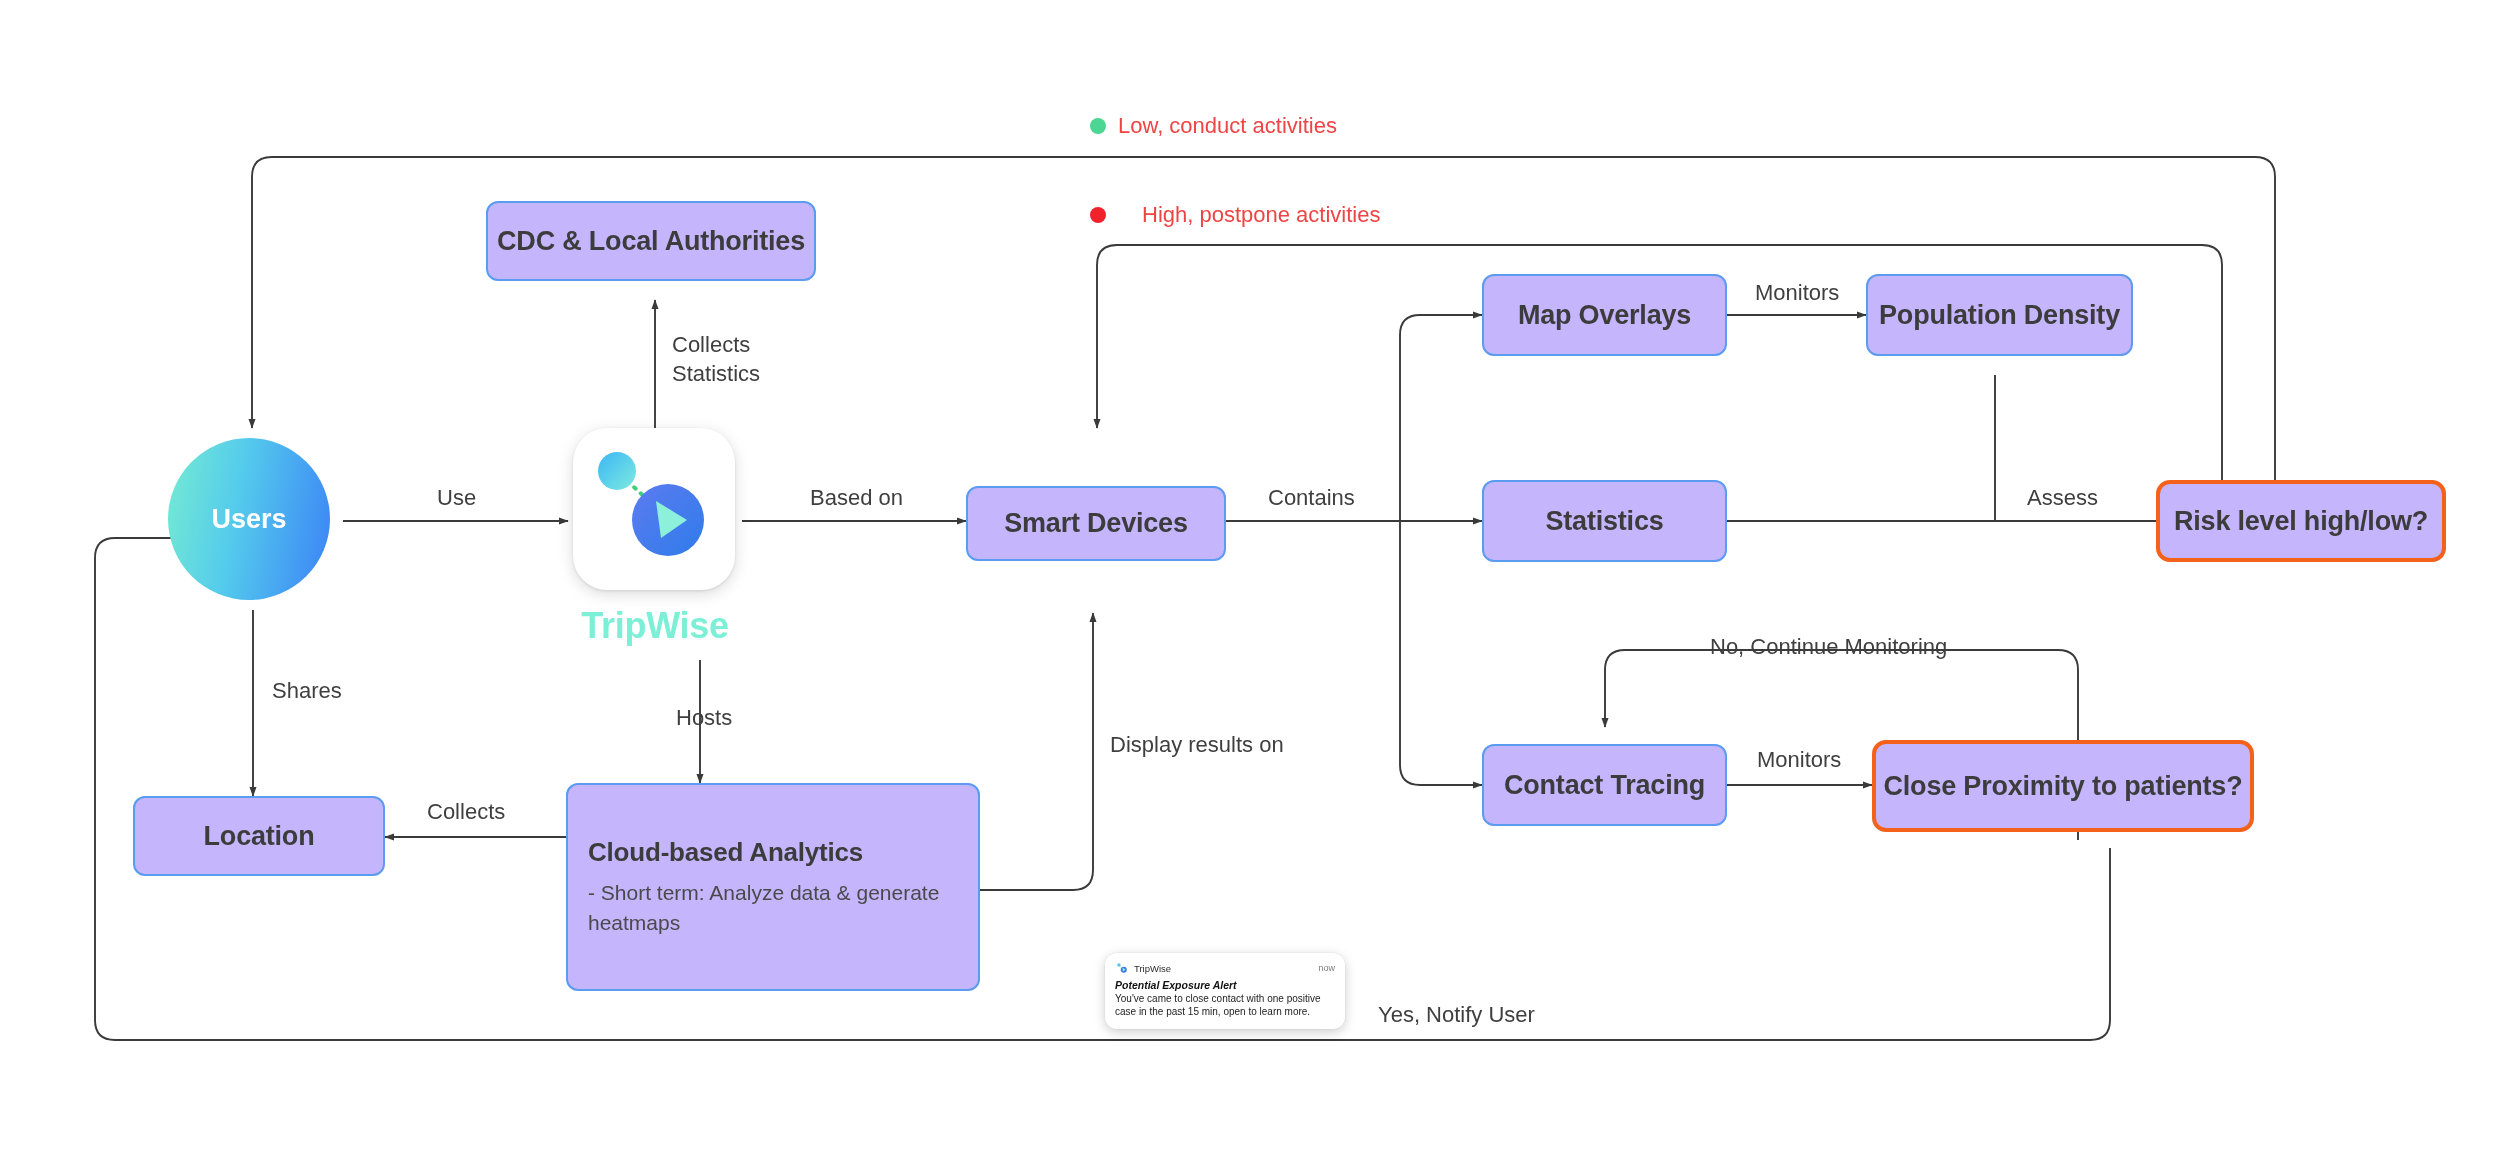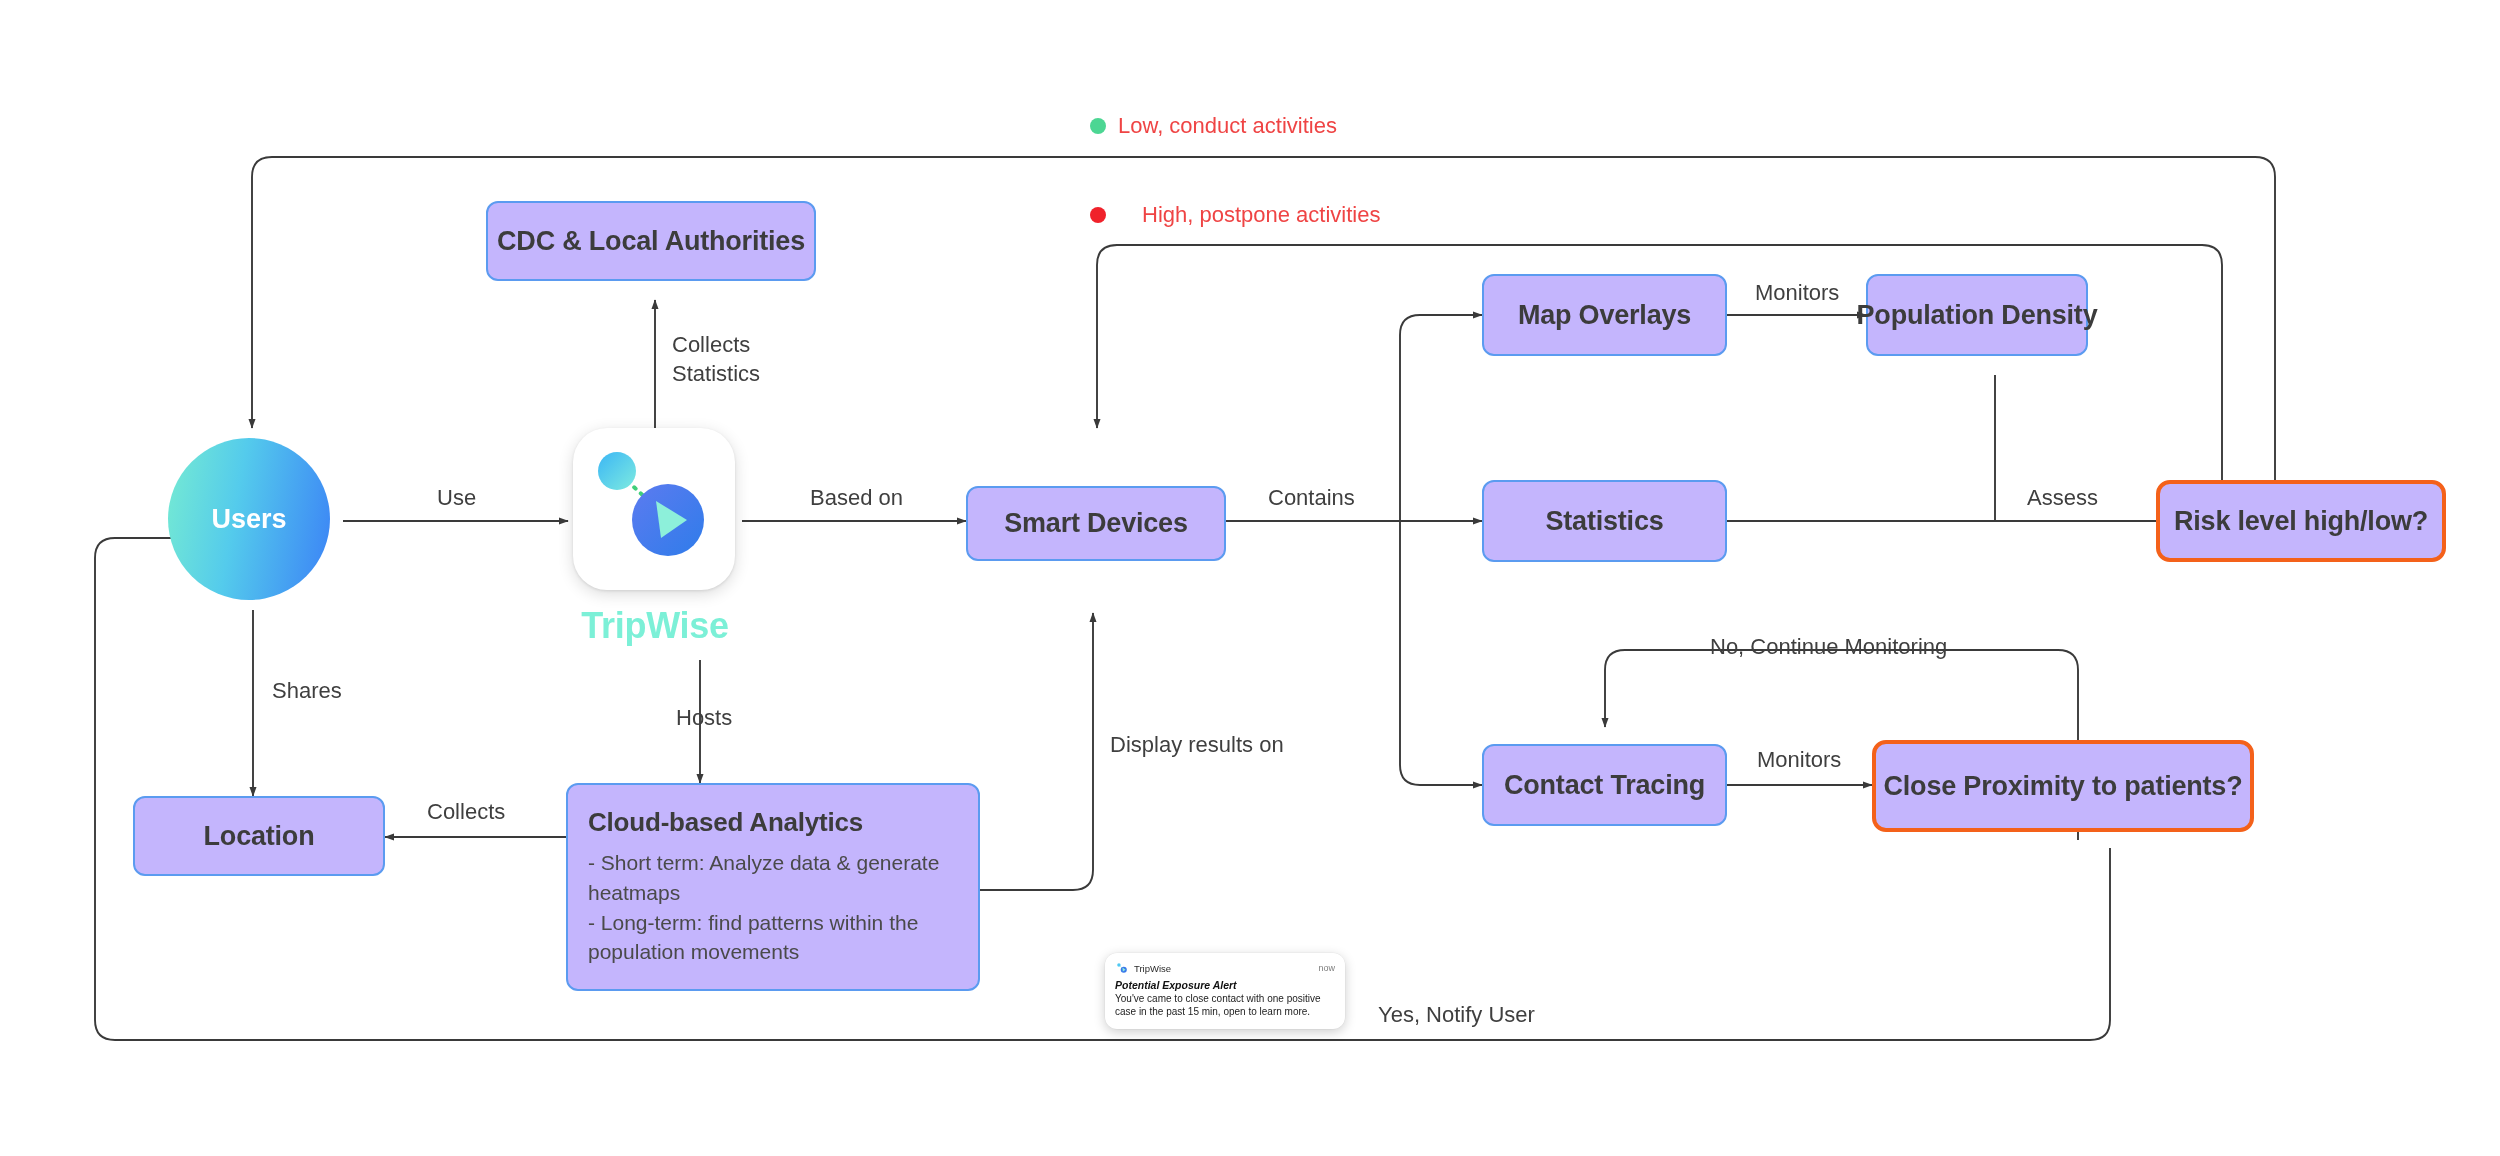--- a/index.html
+++ b/index.html
@@ -232,28 +232,27 @@
     <span class="title">Smart Devices</span>
   </div>
 
   <div class="node center" style="left:133px; top:796px; width:252px; height:80px;">
     <span class="title">Location</span>
   </div>
 
   <div class="node block-left" style="left:566px; top:783px; width:414px; height:208px;">
     <span class="title blockhead">Cloud-based Analytics</span>
     <span class="body">- Short term: Analyze data &amp; generate heatmaps</span>
-    <span class="body" style="margin-top:0;">- Long-term: find patterns within the population movements</span>
   </div>
 
   <div class="node center" style="left:1482px; top:274px; width:245px; height:82px;">
     <span class="title">Map Overlays</span>
   </div>
 
-  <div class="node center" style="left:1866px; top:274px; width:222px; height:82px;">
+  <div class="node center" style="left:1866px; top:274px; width:267px; height:82px;">
     <span class="title">Population Density</span>
   </div>
 
   <div class="node center" style="left:1482px; top:480px; width:245px; height:82px;">
     <span class="title">Statistics</span>
   </div>
 
   <div class="node center" style="left:1482px; top:744px; width:245px; height:82px;">
     <span class="title">Contact Tracing</span>
   </div>

